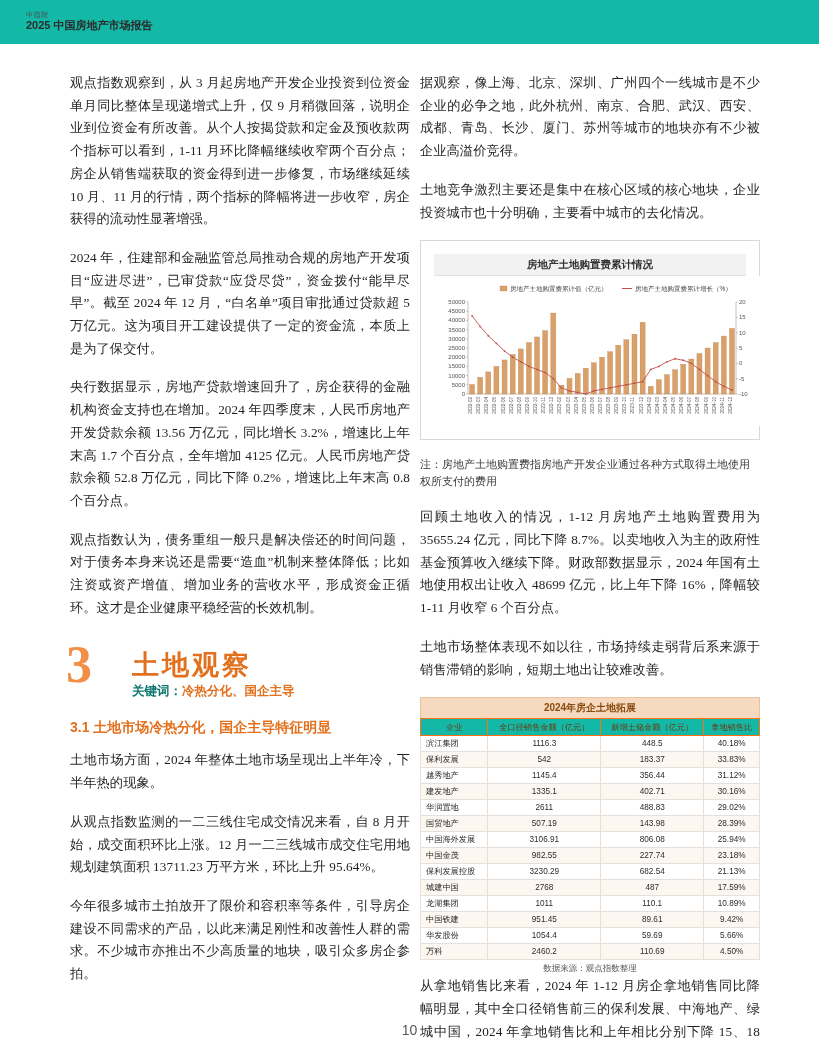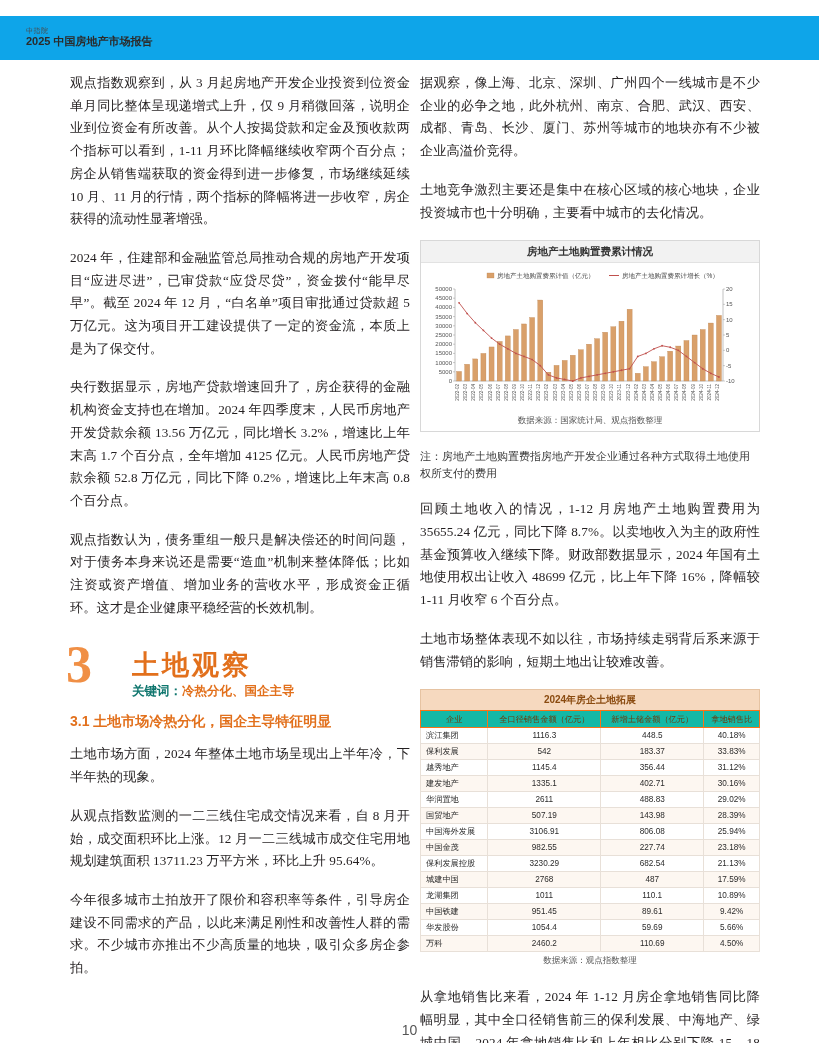--- a/index.html
+++ b/index.html
@@ -7,22 +7,22 @@
   body {
     width: 819px; height: 1043px;
     background: #ffffff;
     font-family: "Liberation Serif", serif;
     color: #231f20;
     position: relative;
     overflow: hidden;
   }
   
   .header-band {
-    position: absolute; top:16px; left:0; width:819px; height:44px;
-    background: #0ea5e9;
+    position: absolute; top:0; left:0; width:819px; height:44px;
+    background: #14b8a6;
   }
   .header-logo {
     position:absolute; left:26px; top:11px;
     line-height: 1.05;
   }
   .header-logo .brand {
     font-family:"Liberation Sans", sans-serif;
     font-size:7px; color:#4a4a4a; letter-spacing:.5px;
     display:block;
   }
@@ -72,28 +72,28 @@
   }
   .sec-kw {
     position:absolute; left:62px; top:38px;
     font-family:"Liberation Sans", sans-serif;
     font-size:12.5px; font-weight:bold; color:#e2701c;
   }
   .sec-kw .kw-label { color:#0f766e; }
   .sub-head {
     font-family:"Liberation Sans", sans-serif;
     font-weight:bold; font-size:14px; color:#e2701c;
-    margin: 14px 0 12px 0;
+    margin: 20px 0 12px 0;
   }
 
   
   .figure {
     border:1px solid #d8d8d8;
     background:#fff;
-    padding:0;
+    padding:13px;
     margin:4px 0 14px 0;
     width:340px;
   }
   .fig-title {
     background:#f2f2f2;
     text-align:center;
     font-family:"Liberation Sans", sans-serif;
     font-size:10.5px; font-weight:bold;
     color:#333;
     padding:4px 0 3px 0;
@@ -107,21 +107,21 @@
     color:#555;
     font-family:"Liberation Sans", sans-serif;
     padding:2px 0 4px 0;
   }
   .fig-note {
     font-size:11px; color:#3a3a3a; line-height:1.55;
     margin:16px 0 16px 0;
   }
 
   
-  .tbl-wrap { margin:6px 0 19px 0; width:340px; }
+  .tbl-wrap { margin:6px 0 0 0; width:340px; }
   table.data {
     border-collapse:collapse;
     width:100%;
     font-family:"Liberation Sans", sans-serif;
     font-size:8.2px;
     color:#2b2b2b;
   }
   table.data caption {
     background:#f6d9bf;
     color:#8a4b10;
@@ -342,21 +342,20 @@
             <text x="0" y="0" transform="translate(273.58,121) rotate(-90)" text-anchor="end" class="xlab">2024-09</text>
             <text x="0" y="0" transform="translate(281.70,121) rotate(-90)" text-anchor="end" class="xlab">2024-10</text>
             <text x="0" y="0" transform="translate(289.82,121) rotate(-90)" text-anchor="end" class="xlab">2024-11</text>
             <text x="0" y="0" transform="translate(297.94,121) rotate(-90)" text-anchor="end" class="xlab">2024-12</text>
             <rect x="66" y="10" width="7" height="5" fill="#d9a06a" stroke="#b97f4a" stroke-width="0.3"></rect>
             <text x="76" y="15" class="legend">房地产土地购置费累计值（亿元）</text>
             <line x1="188" y1="12.5" x2="198" y2="12.5" stroke="#c0504d" stroke-width="1"></line>
             <text x="201" y="15" class="legend">房地产土地购置费累计增长（%）</text>
           </svg>
       </div>
-      <div class="fig-source">数据来源：国家统计局、观点指数整理</div>
     </div>
     <div class="fig-note">注：房地产土地购置费指房地产开发企业通过各种方式取得土地使用权所支付的费用</div>
 
     <p class="body">回顾土地收入的情况，1-12 月房地产土地购置费用为 35655.24 亿元，同比下降 8.7%。以卖地收入为主的政府性基金预算收入继续下降。财政部数据显示，2024 年国有土地使用权出让收入 48699 亿元，比上年下降 16%，降幅较 1-11 月收窄 6 个百分点。</p>
     <p class="body">土地市场整体表现不如以往，市场持续走弱背后系来源于销售滞销的影响，短期土地出让较难改善。</p>
 
     <div class="tbl-wrap">
       <table class="data">
         <caption>2024年房企土地拓展</caption>
         <thead>

